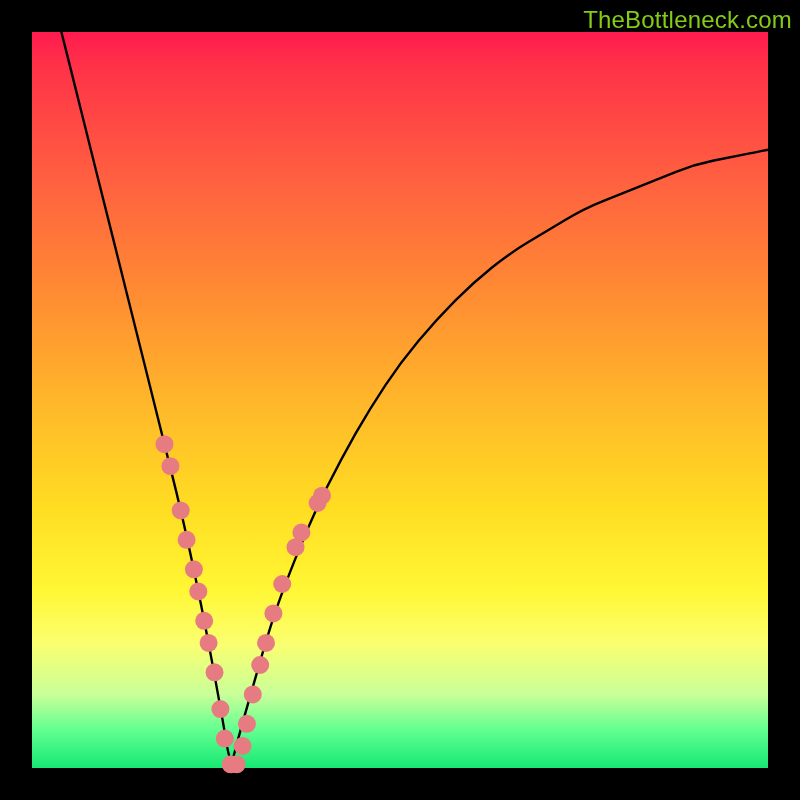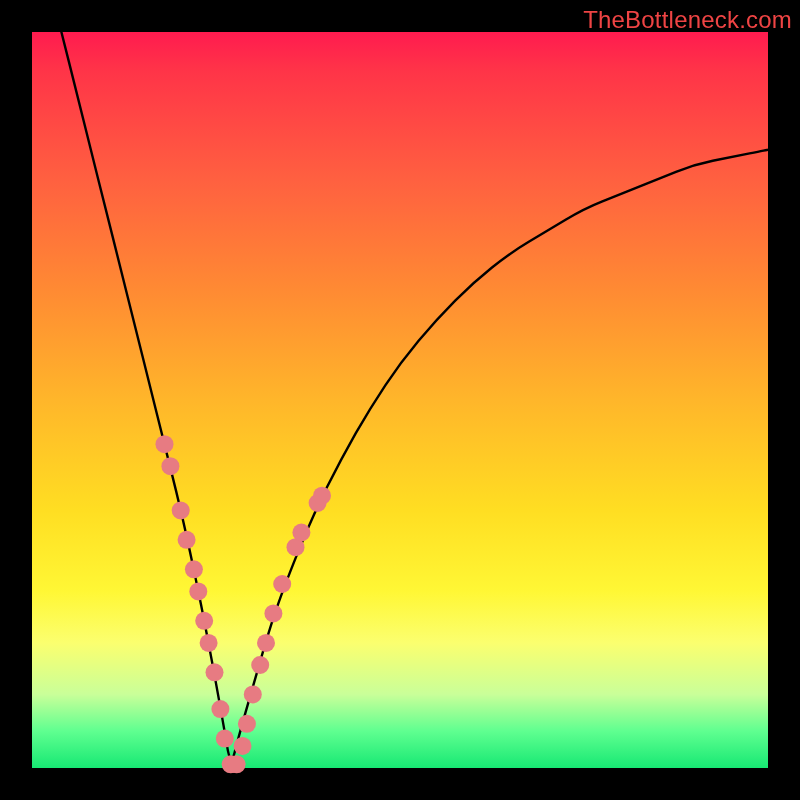--- a/index.html
+++ b/index.html
@@ -29,21 +29,21 @@
       #fbff6f 83%,
       #c9ff99 90%,
       #5fff90 95%,
       #17e873 100%
     );
   }
   .watermark {
     position: absolute;
     right: 8px;
     top: 6px;
-    color: #ef4444;
+    color: #84cc16;
     font-size: 24px;
     font-weight: 400;
     letter-spacing: 0.2px;
     z-index: 10;
   }
   .curve-svg {
     position: absolute;
     left: 0;
     top: 0;
     width: 800px;

